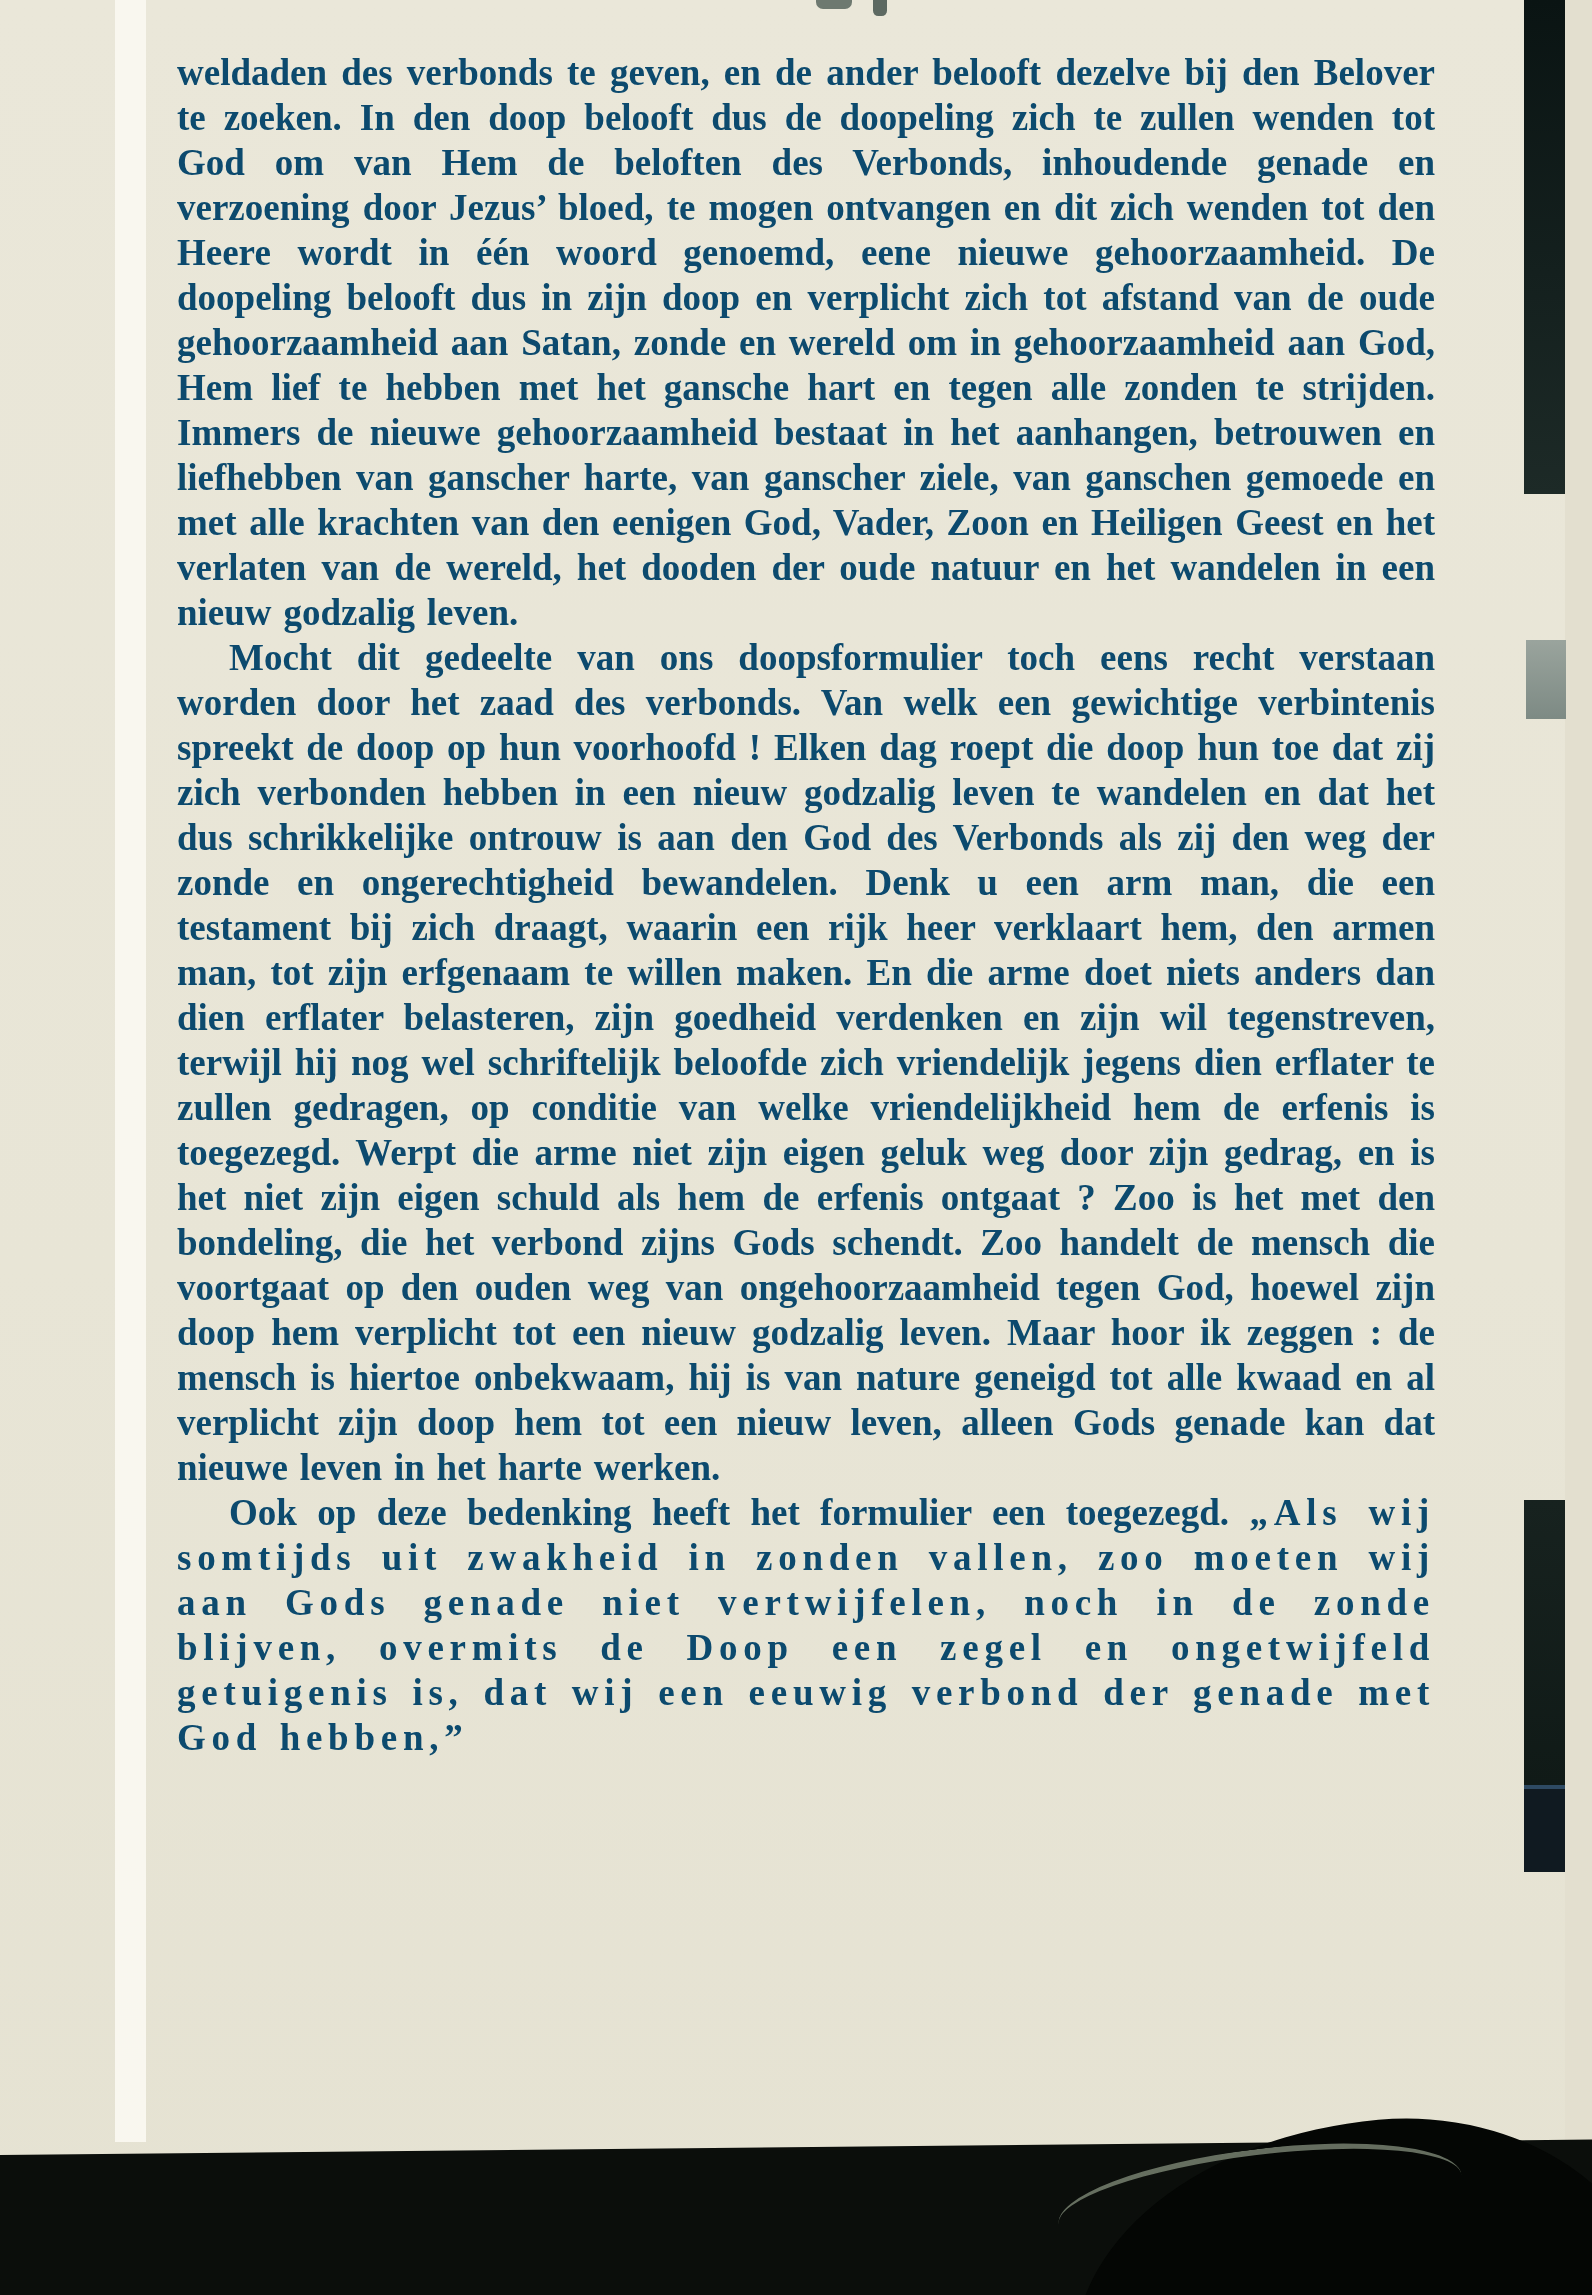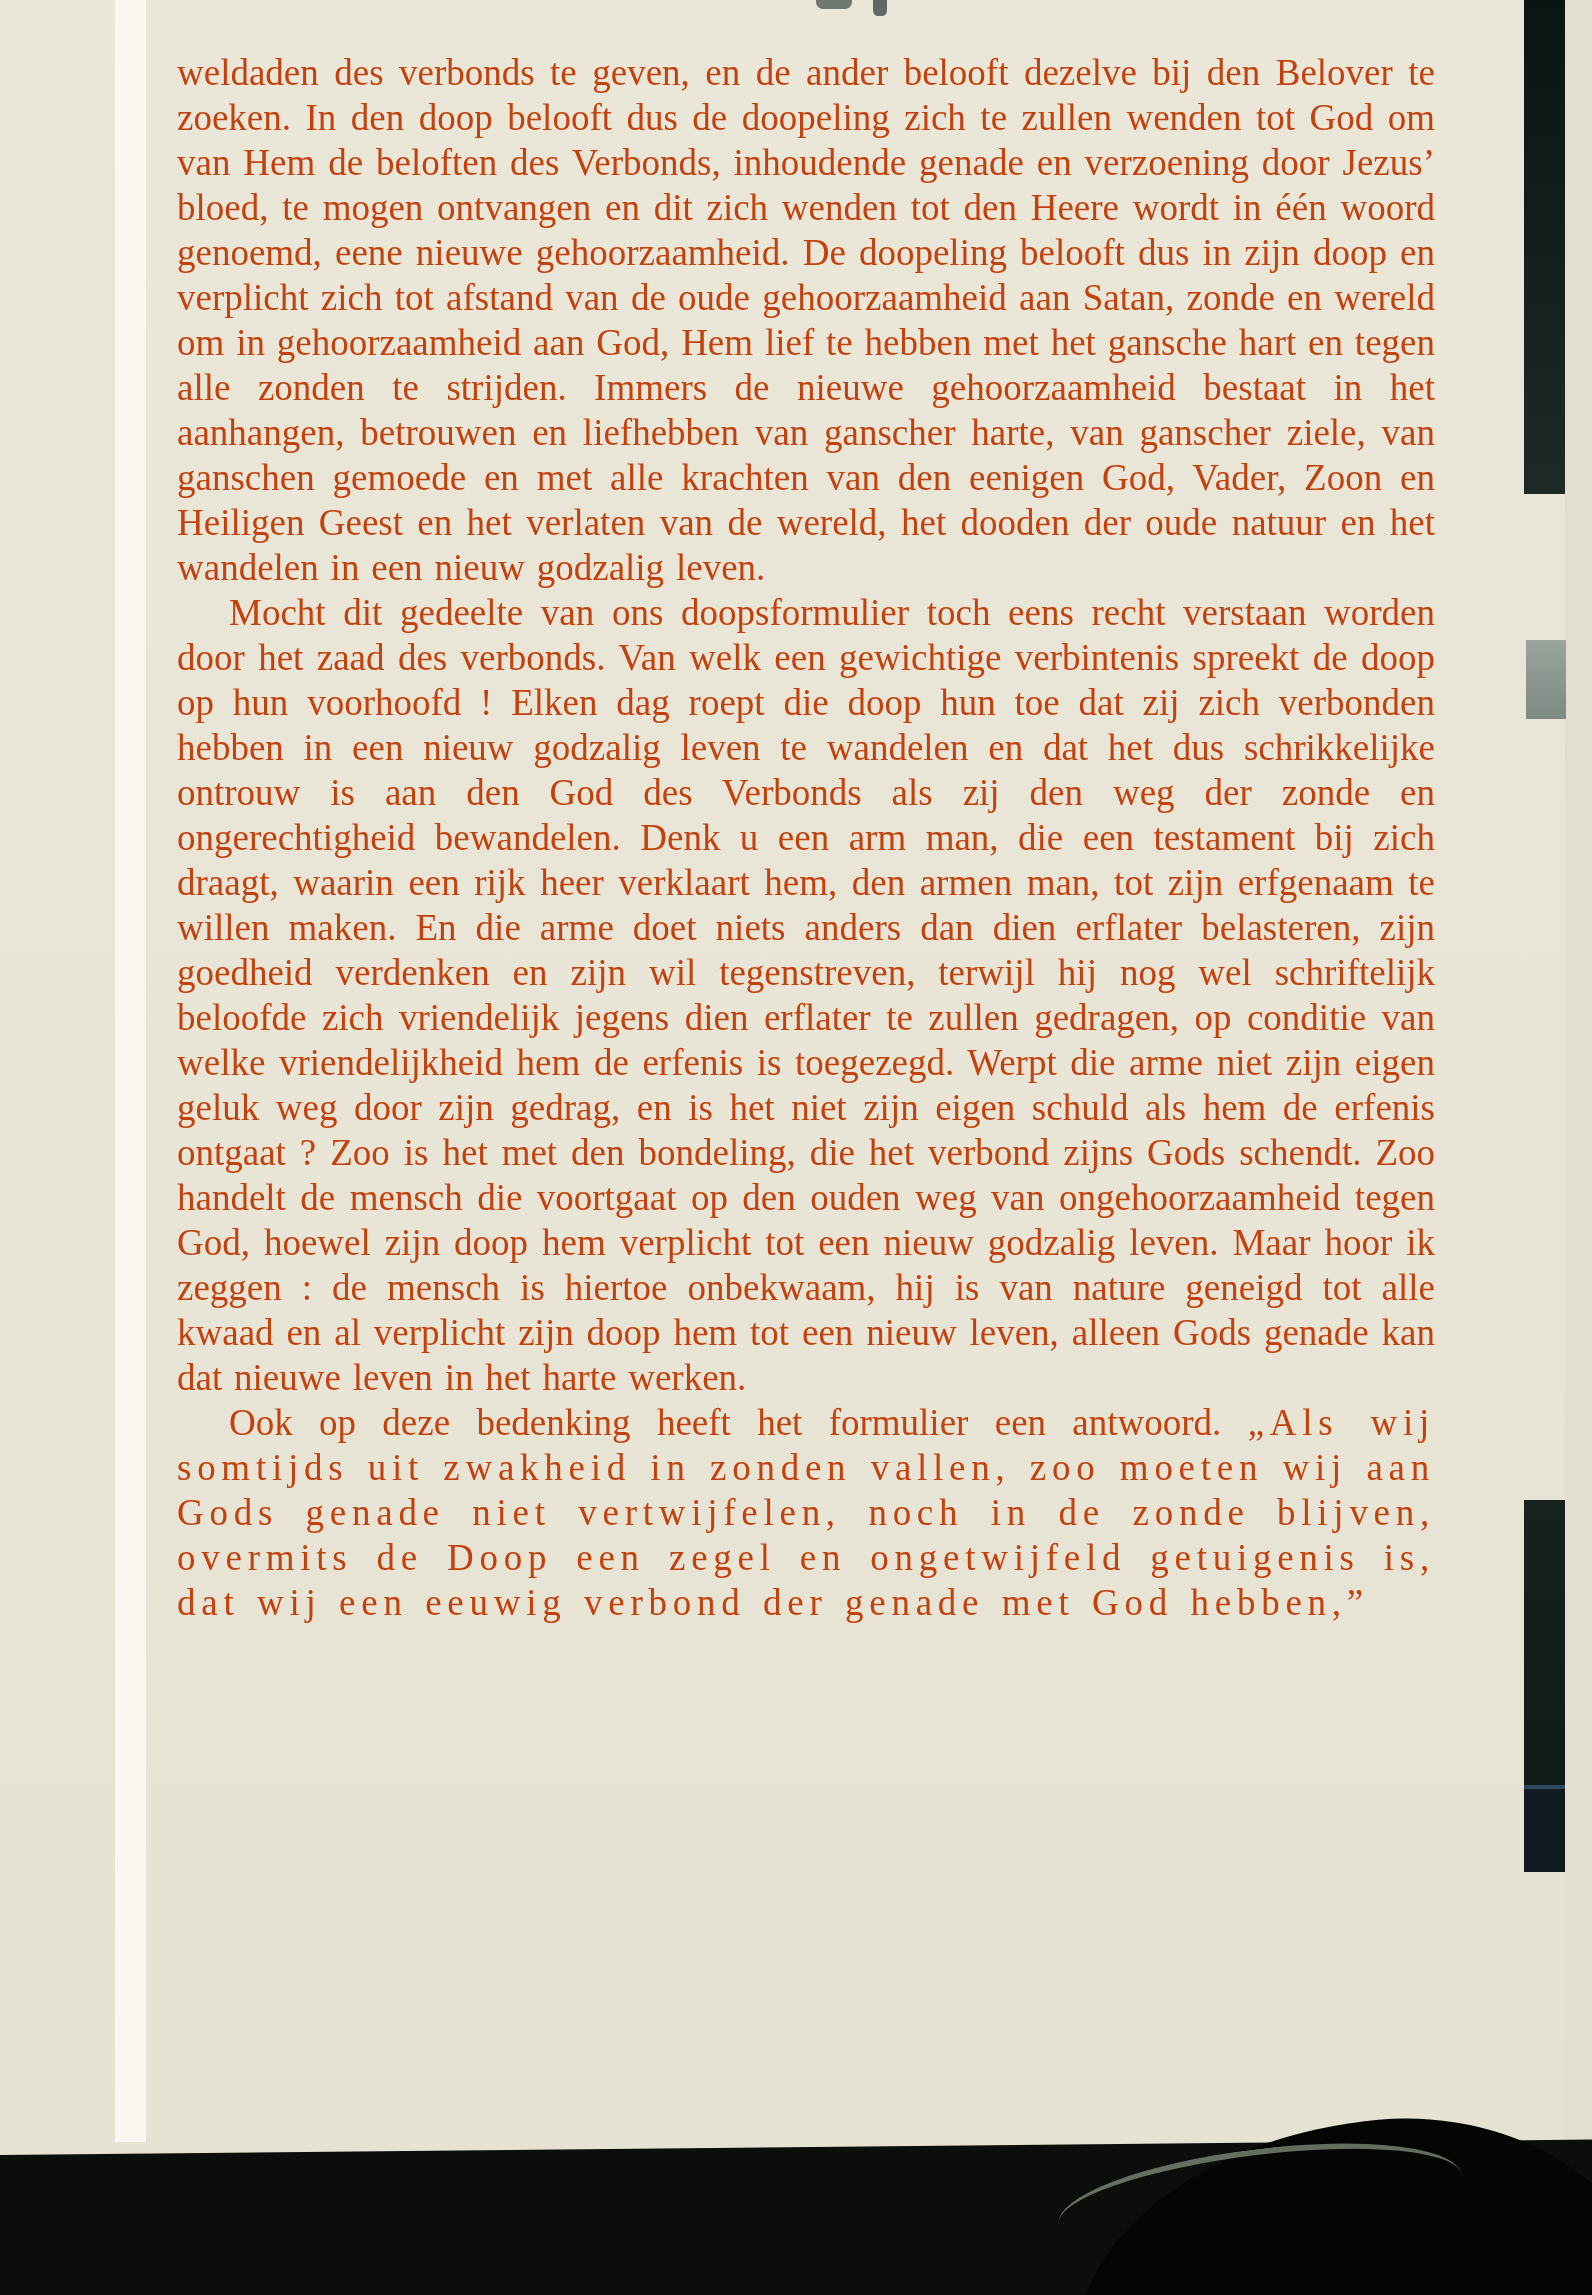--- a/index.html
+++ b/index.html
@@ -93,25 +93,26 @@
     border-radius: 50%;
     transform: rotate(-7deg);
     opacity: 0.85;
   }
 
   
   .text-block {
     position: absolute;
     left: 177px; top: 50px;
     width: 1258px;
-    color: #c2410c;
+    color: #0c4a6e;
     font-size: 37px;
     line-height: 45px;
     text-align: justify;
     word-spacing: 2.6px;
+    font-weight: bold;
   }
   .text-block p {
     margin: 0;
   }
   .para-indent {
     text-indent: 52px;
   }
   .spaced-quote {
     letter-spacing: 0.155em;
   }
@@ -127,15 +128,15 @@
 <div class="bar-low-right"></div>
 <div class="speck-1"></div>
 <div class="speck-2"></div>
 <div class="bottom-band"></div>
 <div class="bottom-corner"></div>
 <div class="swoosh-highlight"></div>
 
 <div class="text-block">
   <p>weldaden des verbonds te geven, en de ander belooft dezelve bij den Belover te zoeken. In den doop belooft dus de doopeling zich te zullen wenden tot God om van Hem de beloften des Verbonds, inhoudende genade en verzoening door Jezus’ bloed, te mogen ontvangen en dit zich wenden tot den Heere wordt in één woord genoemd, eene nieuwe gehoorzaamheid. De doopeling belooft dus in zijn doop en verplicht zich tot afstand van de oude gehoorzaamheid aan Satan, zonde en wereld om in gehoorzaamheid aan God, Hem lief te hebben met het gansche hart en tegen alle zonden te strijden. Immers de nieuwe gehoorzaamheid bestaat in het aanhangen, betrouwen en liefhebben van ganscher harte, van ganscher ziele, van ganschen gemoede en met alle krachten van den eenigen God, Vader, Zoon en Heiligen Geest en het verlaten van de wereld, het dooden der oude natuur en het wandelen in een nieuw godzalig leven.</p>
   <p class="para-indent">Mocht dit gedeelte van ons doopsformulier toch eens recht verstaan worden door het zaad des verbonds. Van welk een gewichtige verbintenis spreekt de doop op hun voorhoofd ! Elken dag roept die doop hun toe dat zij zich verbonden hebben in een nieuw godzalig leven te wandelen en dat het dus schrikkelijke ontrouw is aan den God des Verbonds als zij den weg der zonde en ongerechtigheid bewandelen. Denk u een arm man, die een testament bij zich draagt, waarin een rijk heer verklaart hem, den armen man, tot zijn erfgenaam te willen maken. En die arme doet niets anders dan dien erflater belasteren, zijn goedheid verdenken en zijn wil tegenstreven, terwijl hij nog wel schriftelijk beloofde zich vriendelijk jegens dien erflater te zullen gedragen, op conditie van welke vriendelijkheid hem de erfenis is toegezegd. Werpt die arme niet zijn eigen geluk weg door zijn gedrag, en is het niet zijn eigen schuld als hem de erfenis ontgaat ? Zoo is het met den bondeling, die het verbond zijns Gods schendt. Zoo handelt de mensch die voortgaat op den ouden weg van ongehoorzaamheid tegen God, hoewel zijn doop hem verplicht tot een nieuw godzalig leven. Maar hoor ik zeggen : de mensch is hiertoe onbekwaam, hij is van nature geneigd tot alle kwaad en al verplicht zijn doop hem tot een nieuw leven, alleen Gods genade kan dat nieuwe leven in het harte werken.</p>
-  <p class="para-indent"><span>Ook op deze bedenking heeft het formulier een antwoord.</span> <span class="spaced-quote">„Als wij somtijds uit zwakheid in zonden vallen, zoo moeten wij aan Gods genade niet vertwijfelen, noch in de zonde blijven, overmits de Doop een zegel en ongetwijfeld getuigenis is, dat wij een eeuwig verbond der genade met God hebben,”</span></p>
+  <p class="para-indent"><span>Ook op deze bedenking heeft het formulier een toegezegd.</span> <span class="spaced-quote">„Als wij somtijds uit zwakheid in zonden vallen, zoo moeten wij aan Gods genade niet vertwijfelen, noch in de zonde blijven, overmits de Doop een zegel en ongetwijfeld getuigenis is, dat wij een eeuwig verbond der genade met God hebben,”</span></p>
 </div>
 
 
 </body></html>

